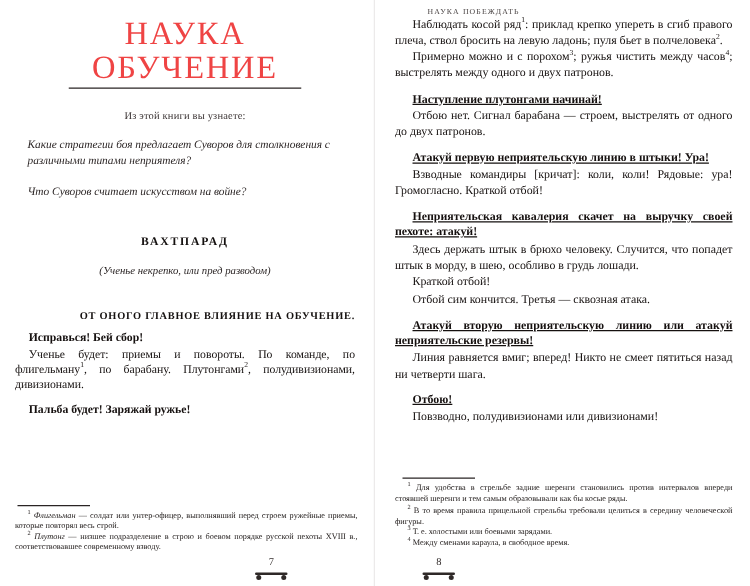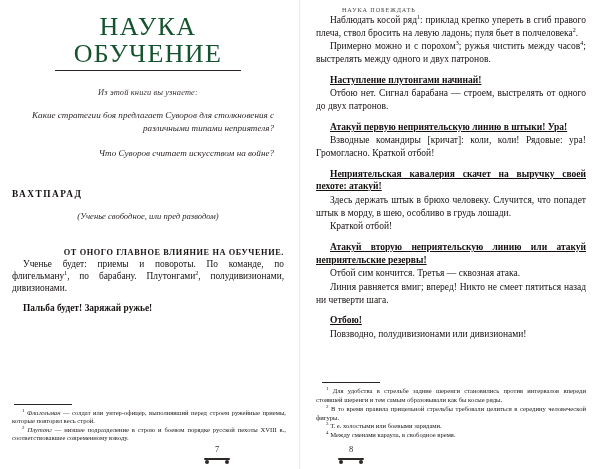--- a/index.html
+++ b/index.html
@@ -54,53 +54,52 @@
   }
 
   
   .book-title {
     text-align: center;
     font-size: 26px;
     line-height: 1.02;
     letter-spacing: 1.4px;
     font-weight: 400;
     margin: 6px 0 0 0;
-    color: #14532d;
+    color: #ef4444;
   }
   .book-title .l1 { display: block; }
   .book-title .l2 { display: block; }
 
   .title-rule {
     width: 186px;
     height: 1px;
     background: #2a2424;
     margin: 3px auto 0 auto;
   }
 
   
   .teaser-lead {
     text-align: center;
-    font-style: italic;
     font-size: 8.4px;
     color: #3a3333;
     margin: 17px 0 0 0;
     letter-spacing: 0.15px;
   }
   .teaser-q {
-    text-align: right;
+    text-align: left;
     font-style: italic;
     font-size: 9.1px;
     line-height: 1.45;
     color: #2b2525;
     margin: 12px 10px 0 10px;
   }
 
   
   .vakhtparad {
-    text-align: left;
+    text-align: center;
     font-size: 9.3px;
     letter-spacing: 1.5px;
     margin: 28px 0 0 0;
     color: #14100f;
   }
   .vakhtparad-sub {
     text-align: center;
     font-style: italic;
     font-size: 8.6px;
     margin: 12px 0 0 0;
@@ -228,24 +227,25 @@
       <span class="l2">ОБУЧЕНИЕ</span>
     </h1>
     <div class="title-rule"></div>
 
     <p class="teaser-lead">Из этой книги вы узнаете:</p>
 
     <p class="teaser-q">Какие стратегии боя предлагает Суворов для столкновения с различными типами неприятеля?</p>
     <p class="teaser-q">Что Суворов считает искусством на войне?</p>
 
     <h2 class="vakhtparad">ВАХТПАРАД</h2>
-    <p class="vakhtparad-sub">(Ученье свободное, или пред разводом)</p>
+    <p class="vakhtparad-sub">(Ученье некрепко, или пред разводом)</p>
 
     <h3 class="section-head">ОТ ОНОГО ГЛАВНОЕ ВЛИЯНИЕ НА ОБУЧЕНИЕ.</h3>
 
+    <p class="body cmd">Исправься! Бей сбор!</p>
     <p class="body para">
       <span>Ученье будет: приемы и повороты. По команде, по флигельману</span><sup>1</sup><span>, по барабану. Плутонгами</span><sup>2</sup><span>, полудивизионами, дивизионами.</span>
     </p>
 
     <p class="body cmd">Пальба будет! Заряжай ружье!</p>
 
     <div class="foot-wrap">
       <div class="foot-rule"></div>
       <p class="footnote">
         <sup>1</sup>
@@ -279,22 +279,22 @@
       <span>Примерно можно и с порохом</span><sup>3</sup><span>; ружья чистить между часов</span><sup>4</sup><span>; выстрелять между одного и двух патронов.</span>
     </p>
 
     <p class="body cmd">Наступление плутонгами начинай!</p>
     <p class="body para">Отбою нет. Сигнал барабана — строем, выстрелять от одного до двух патронов.</p>
     <p class="body cmd">Атакуй первую неприятельскую линию в штыки! Ура!</p>
     <p class="body para">Взводные командиры [кричат]: коли, коли! Рядовые: ура! Громогласно. Краткой отбой!</p>
     <p class="body cmd">Неприятельская кавалерия скачет на выручку своей пехоте: атакуй!</p>
     <p class="body para">Здесь держать штык в брюхо человеку. Случится, что попадет штык в морду, в шею, особливо в грудь лошади.</p>
     <p class="body para">Краткой отбой!</p>
+    <p class="body para">Отбой сим кончится. Третья — сквозная атака.</p>
     <p class="body cmd">Атакуй вторую неприятельскую линию или атакуй неприятельские резервы!</p>
-    <p class="body para">Отбой сим кончится. Третья — сквозная атака.</p>
     <p class="body para">Линия равняется вмиг; вперед! Никто не смеет пятиться назад ни четверти шага.</p>
     <p class="body cmd">Отбою!</p>
     <p class="body para">Повзводно, полудивизионами или дивизионами!</p>
 
     <div class="foot-wrap">
       <div class="foot-rule"></div>
       <p class="footnote">
         <sup>1</sup>
         <span>Для удобства в стрельбе задние шеренги становились против интервалов впереди стоявшей шеренги и тем самым образовывали как бы косые ряды.</span>
       </p>

